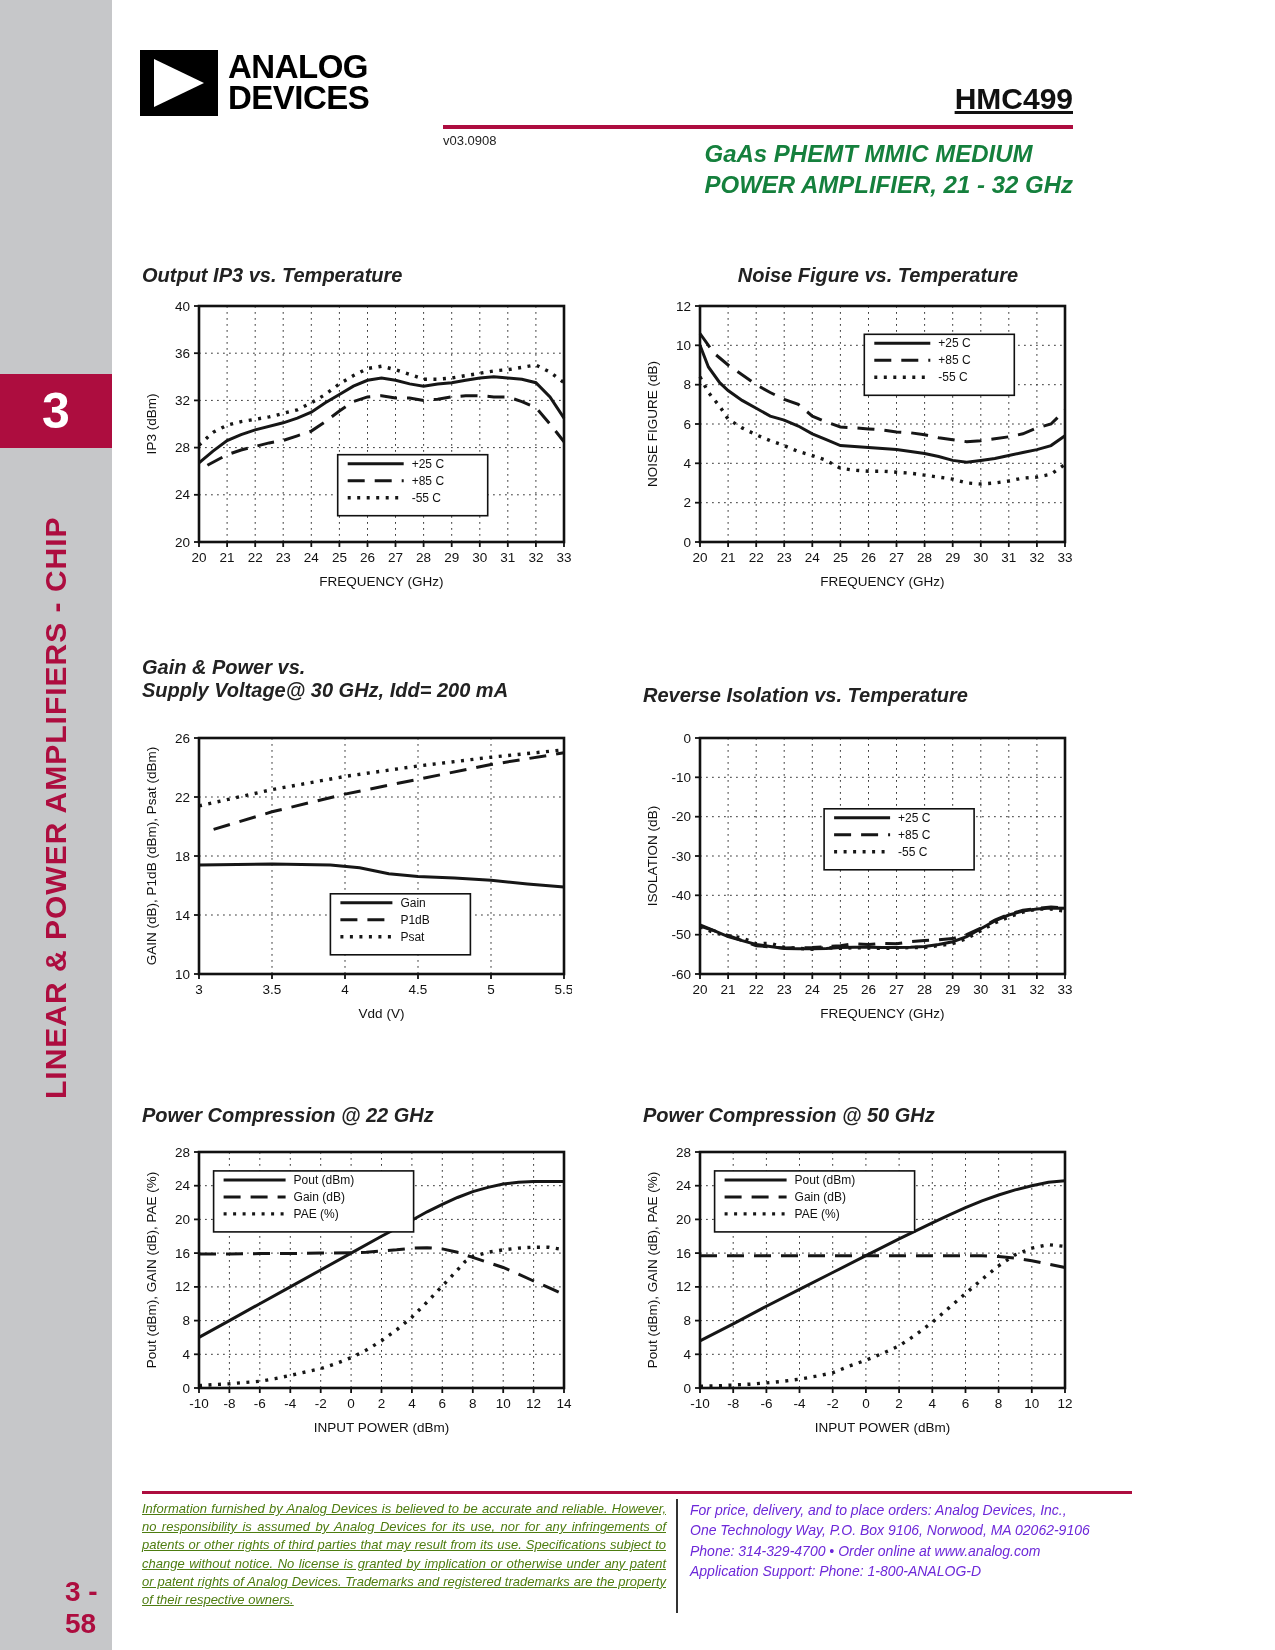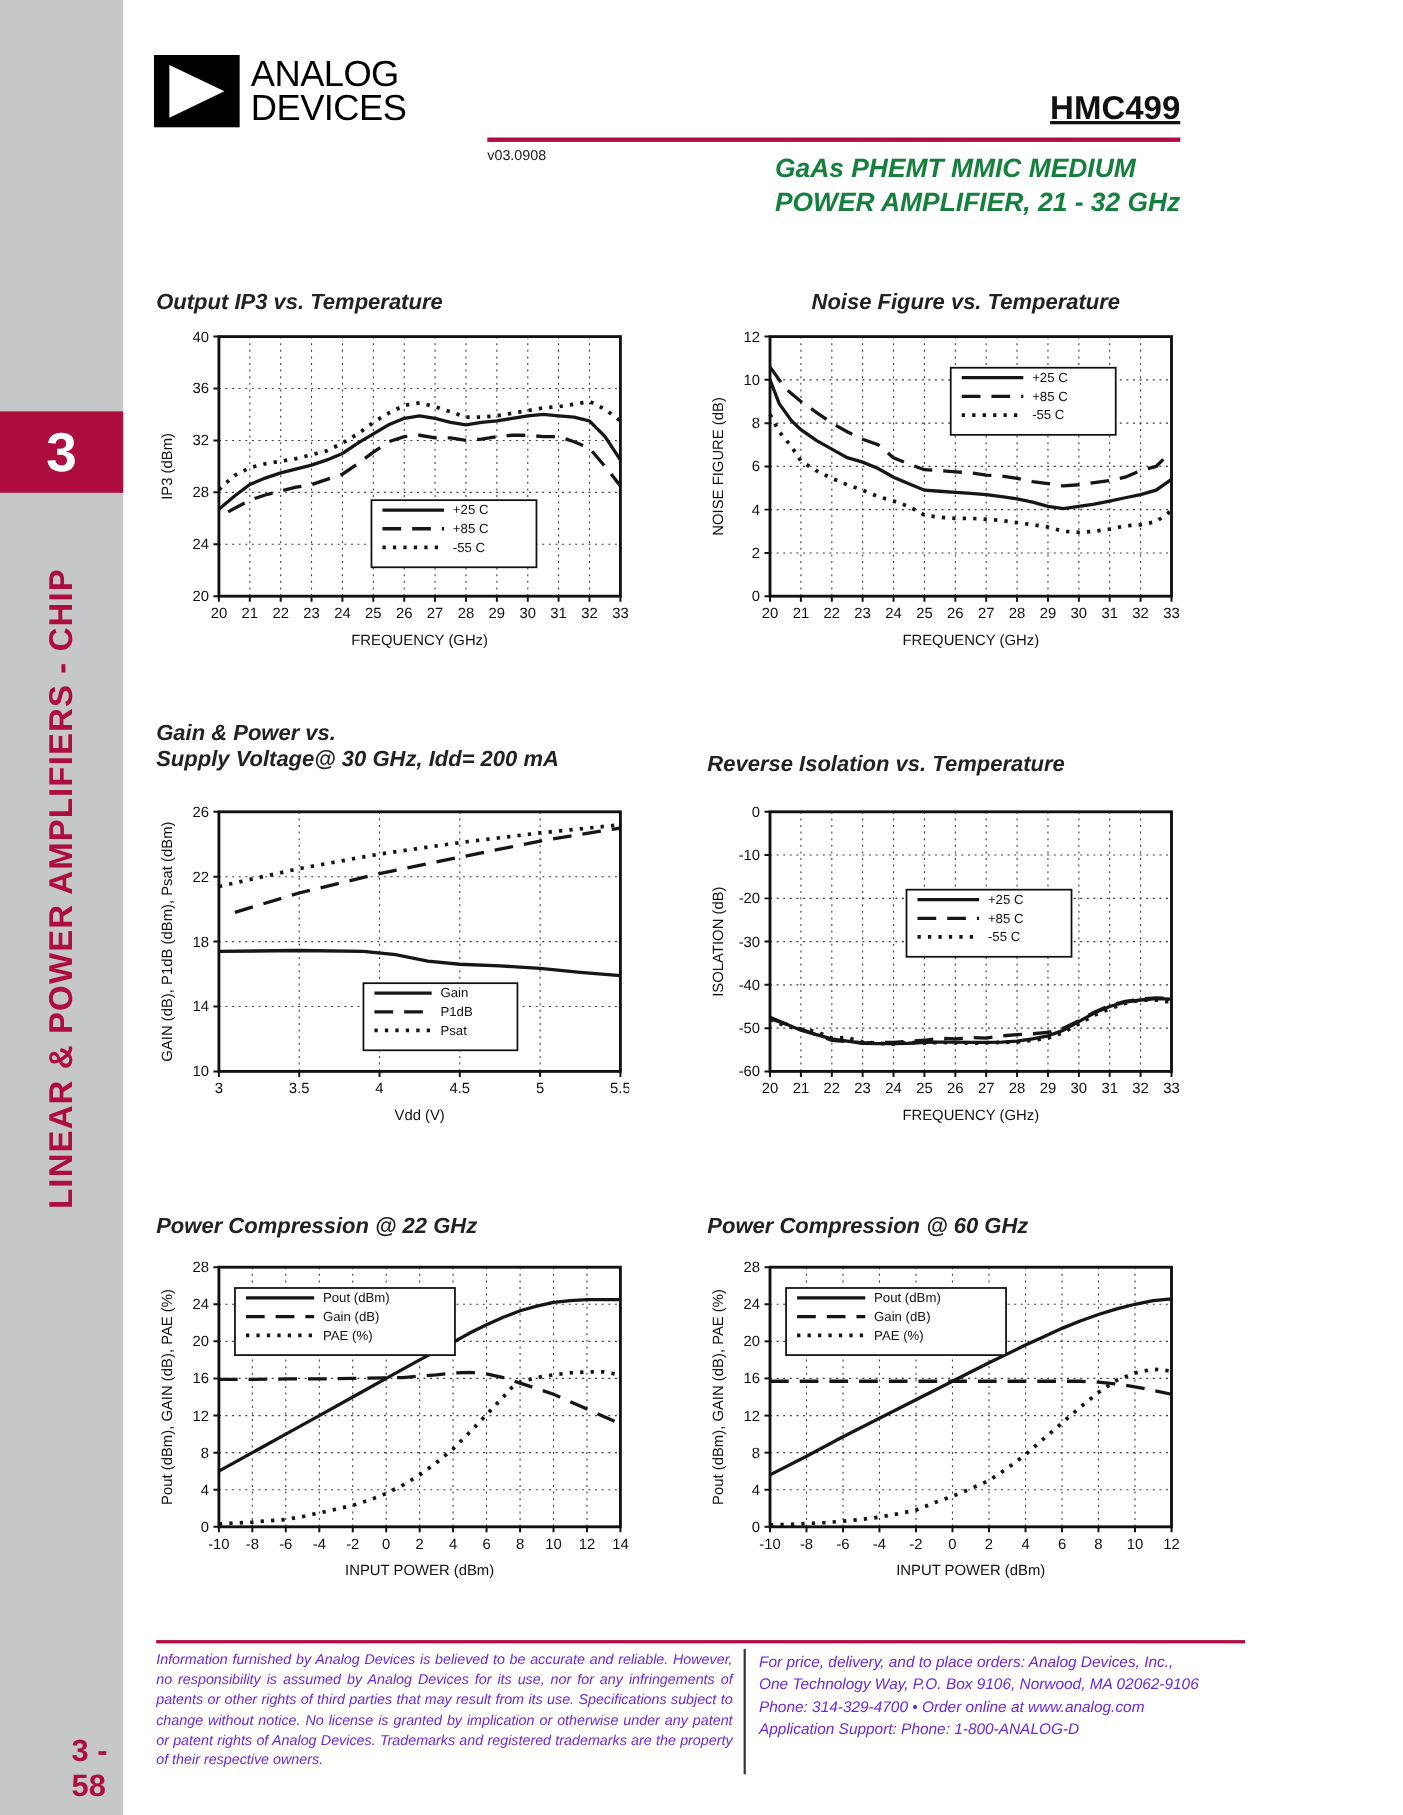--- a/index.html
+++ b/index.html
@@ -11,21 +11,21 @@
                display:flex;align-items:center;justify-content:center;color:#fff;
                font-size:50px;font-weight:600;}
   .side-text{position:absolute;left:10px;top:452px;width:92px;height:712px;
              display:flex;align-items:center;justify-content:center;
              writing-mode:vertical-rl;transform:rotate(180deg);
              color:#ad0d3f;font-size:30px;font-weight:700;letter-spacing:1px;white-space:nowrap;}
   .page-num{position:absolute;left:22px;top:1576px;color:#ad0d3f;font-size:28px;font-weight:700;margin-left:43px;}
   
   .logo{position:absolute;left:140px;top:50px;display:flex;align-items:center;gap:10px;}
   .logo-mark{width:78px;height:66px;}
-  .logo-text{font-weight:400;font-size:33px;line-height:0.93;letter-spacing:-0.5px;color:#000;}
+  .logo-text{font-weight:700;font-size:33px;line-height:0.93;letter-spacing:-0.5px;color:#000;}
   .part-number{position:absolute;right:202px;top:82px;font-size:30px;font-weight:700;color:#111;text-decoration:underline;}
   .head-rule{position:absolute;left:443px;top:125px;width:630px;height:4px;background:#ad0d3f;}
   .version{position:absolute;left:443px;top:133px;font-size:13px;color:#222;}
   .doc-title{position:absolute;right:202px;top:138px;font-size:24px;
              font-weight:700;font-style:italic;line-height:1.3;color:#15803d;}
   
   .chart-title{position:absolute;width:470px;font-size:20px;font-weight:700;font-style:italic;
                color:#222;white-space:pre-line;line-height:1.15;}
   .chart-svg{position:absolute;width:430px;height:300px;}
   svg .grid{stroke:#3c3c3c;stroke-width:1;stroke-dasharray:1.8 4.2;fill:none;}
@@ -34,21 +34,21 @@
   svg .s-solid {fill:none;stroke:#161616;stroke-width:3;}
   svg .s-dashed{fill:none;stroke:#161616;stroke-width:3;stroke-dasharray:17 10;}
   svg .s-dotted{fill:none;stroke:#161616;stroke-width:3.4;stroke-dasharray:3 6.5;}
   svg .ticklbl{font-family:"Liberation Sans",sans-serif;font-size:13.5px;fill:#111;}
   svg .axislbl{font-family:"Liberation Sans",sans-serif;font-size:13.5px;fill:#111;}
   svg .lgtext{font-family:"Liberation Sans",sans-serif;font-size:12px;fill:#111;}
   svg .lgbox{fill:#fff;stroke:#111;stroke-width:1.6;}
   
   .foot-rule{position:absolute;left:142px;top:1491px;width:990px;height:3px;background:#ad0d3f;}
   .foot-left{position:absolute;left:142px;top:1500px;width:524px;font-size:13px;font-style:italic;
-             text-align:justify;line-height:1.4;color:#6d28d9;}
+             text-align:justify;line-height:1.4;color:#4d7c0f;text-decoration:underline;}
   .foot-div{position:absolute;left:676px;top:1499px;width:2px;height:114px;background:#333;}
   .foot-right{position:absolute;left:690px;top:1500px;width:400px;font-size:14px;font-style:italic;
               line-height:1.45;color:#6d28d9;}
 </style>
 </head>
 <body>
 
 <div class="page">
 
   <div class="sidebar">
@@ -76,21 +76,21 @@
     <div>GaAs PHEMT MMIC MEDIUM</div>
     <div>POWER AMPLIFIER, 21 - 32 GHz</div>
   </div>
 
   <div class="chart-title" style="left:142px;top:264px;">Output IP3 vs. Temperature</div>
   <div class="chart-title" style="left:643px;top:264px;text-align:center;">Noise Figure vs. Temperature</div>
   <div class="chart-title" style="left:142px;top:656px;">Gain &amp; Power vs.
 Supply Voltage@ 30 GHz, Idd= 200 mA</div>
   <div class="chart-title" style="left:643px;top:684px;">Reverse Isolation vs. Temperature</div>
   <div class="chart-title" style="left:142px;top:1104px;">Power Compression @ 22 GHz</div>
-  <div class="chart-title" style="left:643px;top:1104px;">Power Compression @ 60 GHz</div>
+  <div class="chart-title" style="left:643px;top:1104px;">Power Compression @ 50 GHz</div>
 
   <svg class="chart-svg" style="left:142px;top:294px;" viewBox="0 0 430 300">
       <line x1="85.1" y1="12.0" x2="85.1" y2="248.0" class="grid"></line>
       <line x1="113.2" y1="12.0" x2="113.2" y2="248.0" class="grid"></line>
       <line x1="141.2" y1="12.0" x2="141.2" y2="248.0" class="grid"></line>
       <line x1="169.3" y1="12.0" x2="169.3" y2="248.0" class="grid"></line>
       <line x1="197.4" y1="12.0" x2="197.4" y2="248.0" class="grid"></line>
       <line x1="225.5" y1="12.0" x2="225.5" y2="248.0" class="grid"></line>
       <line x1="253.5" y1="12.0" x2="253.5" y2="248.0" class="grid"></line>
       <line x1="281.6" y1="12.0" x2="281.6" y2="248.0" class="grid"></line>

